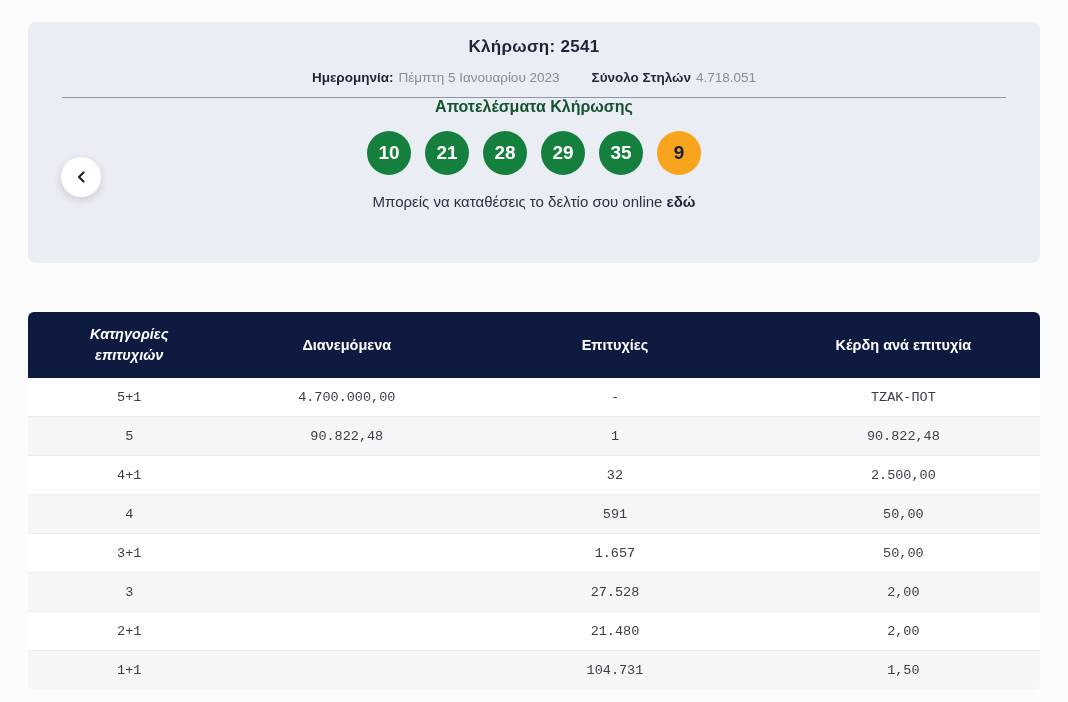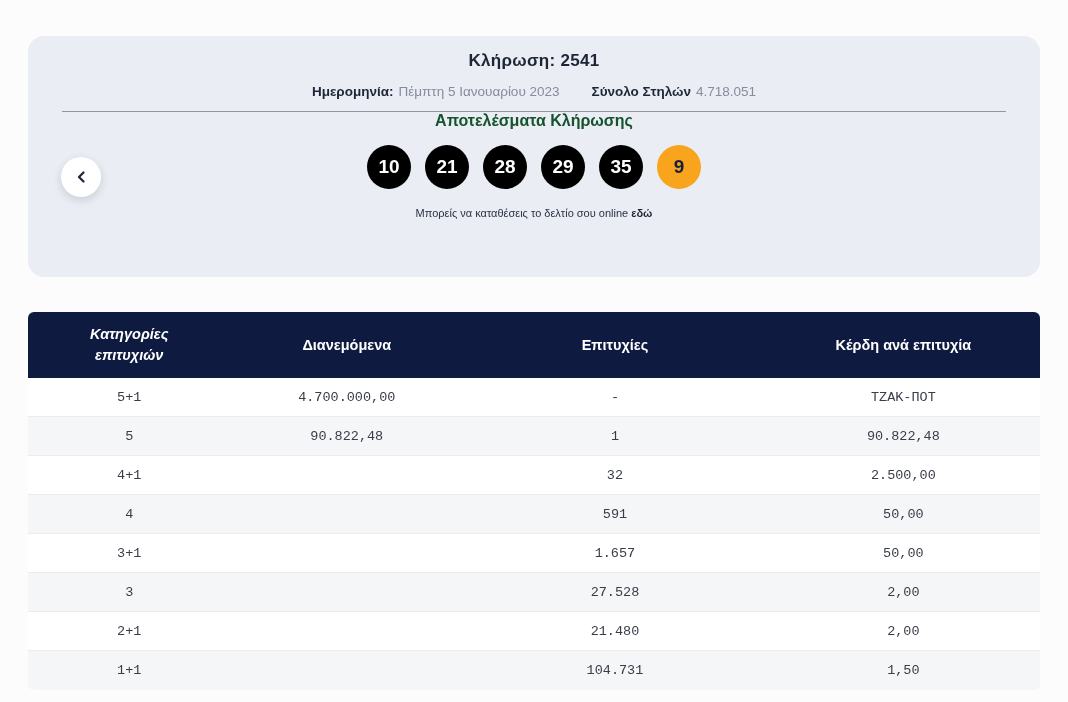--- a/index.html
+++ b/index.html
@@ -8,24 +8,24 @@
     background: #fcfcfd;
     font-family: "Liberation Sans", sans-serif;
     color: #1d2537;
     position: relative;
     overflow: hidden;
   }
 
   
   .panel {
     position: absolute;
-    left: 28px; top: 36px;
+    left: 28px; top: 22px;
     width: 1012px; height: 241px;
     background: #eaedf3;
-    border-radius: 16px;
+    border-radius: 8px;
   }
   .panel-title {
     padding-top: 15px;
     text-align: center;
     font-size: 17px;
     font-weight: bold;
     color: #1d2537;
     letter-spacing: 0.3px;
   }
   .meta-row {
@@ -51,36 +51,36 @@
   }
   .numbers-row {
     margin-top: 15px;
     display: flex;
     justify-content: center;
     gap: 14px;
   }
   .ball {
     width: 44px; height: 44px;
     border-radius: 50%;
-    background: #000000;
+    background: #15803d;
     color: #ffffff;
     font-size: 19px;
     font-weight: bold;
     display: flex;
     align-items: center;
     justify-content: center;
   }
   .ball.bonus {
     background: #f8a41c;
     color: #16203e;
   }
   .online-line {
     margin-top: 18px;
     text-align: center;
-    font-size: 11px;
+    font-size: 15px;
     color: #2a3245;
   }
   .online-link { font-weight: bold; color: #1d2537; cursor: pointer; }
 
   
   .back-btn {
     position: absolute;
     left: 61px; top: 157px;
     width: 40px; height: 40px;
     border-radius: 50%;

